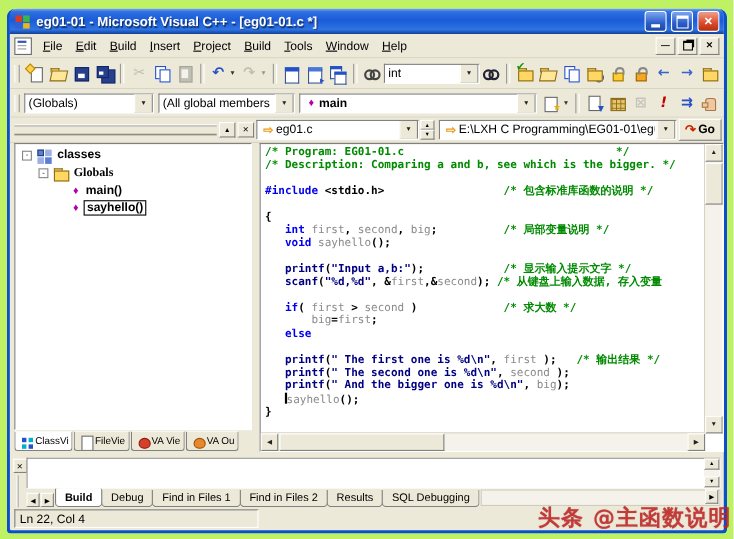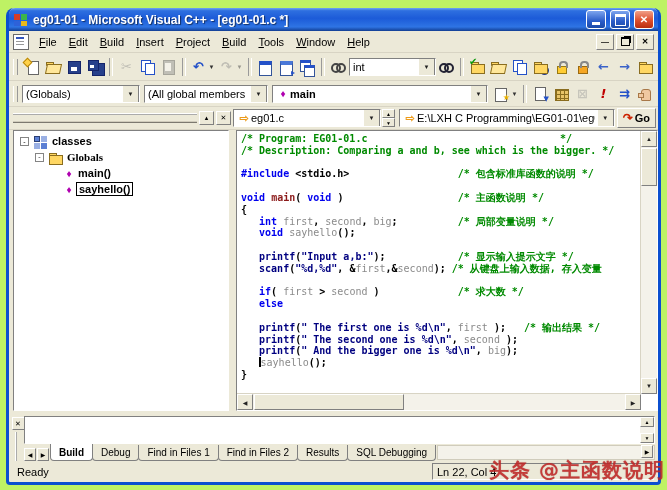--- a/index.html
+++ b/index.html
@@ -383,38 +383,56 @@
               <span style="width: 12px;"></span>
               <span class="diam">♦</span>
               <span class="tlabel">main()</span>
             </div>
             <div class="trow" style="padding-left: 36px;">
               <span style="width: 12px;"></span>
               <span class="diam">♦</span>
               <span class="tlabel sel">sayhello()</span>
             </div>
           </div>
+        <div class="wstabs" id="wstabs">
+            <span class="wstab active">
+              <i class="shp s-dotgrid"></i>
+              <span>ClassVi</span>
+            </span>
+            <span class="wstab">
+              <i class="shp s-page"></i>
+              <span>FileVie</span>
+            </span>
+            <span class="wstab">
+              <i class="shp s-red"></i>
+              <span>VA Vie</span>
+            </span>
+            <span class="wstab">
+              <i class="shp s-orange"></i>
+              <span>VA Ou</span>
+            </span>
+          </div>
       </div>
       <div class="splitter"></div>
       <div class="editor">
         <div class="code" id="code">
             <div class="cl"><span class="t-c">/* Program: EG01-01.c                                */</span></div>
             <div class="cl"><span class="t-c">/* Description: Comparing a and b, see which is the bigger. */</span></div>
             <div class="cl">&nbsp;</div>
             <div class="cl"><span class="t-k">#include</span><span class="t-p"> &lt;stdio.h&gt;</span><span class="t-p">                  </span><span class="t-c">/* 包含标准库函数的说明 */</span></div>
             <div class="cl">&nbsp;</div>
-            <div class="cl"><span class="t-k">void</span><span class="t-p"> </span><span class="t-m">main</span><span class="t-p">( </span><span class="t-k">void</span><span class="t-p"> )</span><span class="t-p">                   </span><span class="t-c">/* 主函数说明 */</span></div>
             <div class="cl"><span class="t-p">{</span></div>
             <div class="cl"><span class="t-p">   </span><span class="t-k">int</span><span class="t-p"> </span><span class="t-v">first</span><span class="t-p">, </span><span class="t-v">second</span><span class="t-p">, </span><span class="t-v">big</span><span class="t-p">;          </span><span class="t-c">/* 局部变量说明 */</span></div>
             <div class="cl"><span class="t-p">   </span><span class="t-k">void</span><span class="t-p"> </span><span class="t-v">sayhello</span><span class="t-p">();</span></div>
             <div class="cl">&nbsp;</div>
             <div class="cl"><span class="t-p">   </span><span class="t-f">printf</span><span class="t-p">(</span><span class="t-s">"Input a,b:"</span><span class="t-p">);            </span><span class="t-c">/* 显示输入提示文字 */</span></div>
             <div class="cl"><span class="t-p">   </span><span class="t-f">scanf</span><span class="t-p">(</span><span class="t-s">"%d,%d"</span><span class="t-p">, &amp;</span><span class="t-v">first</span><span class="t-p">,&amp;</span><span class="t-v">second</span><span class="t-p">); </span><span class="t-c">/* 从键盘上输入数据, 存入变量</span></div>
             <div class="cl">&nbsp;</div>
             <div class="cl"><span class="t-p">   </span><span class="t-k">if</span><span class="t-p">( </span><span class="t-v">first</span><span class="t-p"> &gt; </span><span class="t-v">second</span><span class="t-p"> )             </span><span class="t-c">/* 求大数 */</span></div>
+            <div class="cl"><span class="t-p">       </span><span class="t-v">big</span><span class="t-p">=</span><span class="t-v">first</span><span class="t-p">;</span></div>
             <div class="cl"><span class="t-p">   </span><span class="t-k">else</span></div>
             <div class="cl">&nbsp;</div>
             <div class="cl"><span class="t-p">   </span><span class="t-f">printf</span><span class="t-p">(</span><span class="t-s">" The first one is %d\n"</span><span class="t-p">, </span><span class="t-v">first</span><span class="t-p"> );   </span><span class="t-c">/* 输出结果 */</span></div>
             <div class="cl"><span class="t-p">   </span><span class="t-f">printf</span><span class="t-p">(</span><span class="t-s">" The second one is %d\n"</span><span class="t-p">, </span><span class="t-v">second</span><span class="t-p"> );</span></div>
             <div class="cl"><span class="t-p">   </span><span class="t-f">printf</span><span class="t-p">(</span><span class="t-s">" And the bigger one is %d\n"</span><span class="t-p">, </span><span class="t-v">big</span><span class="t-p">);</span></div>
             <div class="cl"><span class="t-p">   </span><span class="caret"></span><span class="t-v">sayhello</span><span class="t-p">();</span></div>
             <div class="cl"><span class="t-p">}</span></div>
           </div>
         <div class="sbv">
           <span class="sbtn" style="top:0;right:0">▲</span>
@@ -455,19 +473,18 @@
               <span class="otab">SQL Debugging</span>
             </span>
           <span class="tailtrack">
             <span class="otbtn">▶</span>
           </span>
         </div>
       </div>
     </div>
 
     <div class="statusbar">
-      <span class="sready">Ready</span>
       <span class="scell">Ln 22, Col 4</span>
     </div>
   </div>
 
   <div class="watermark">头条 @主函数说明</div>
 </div>
 
 </body></html>

